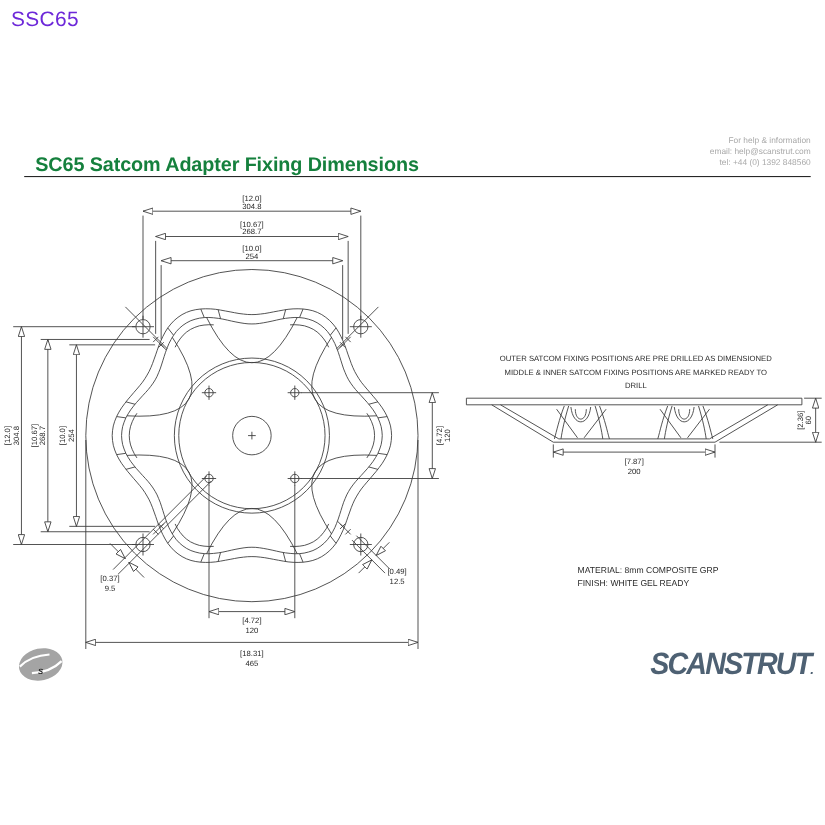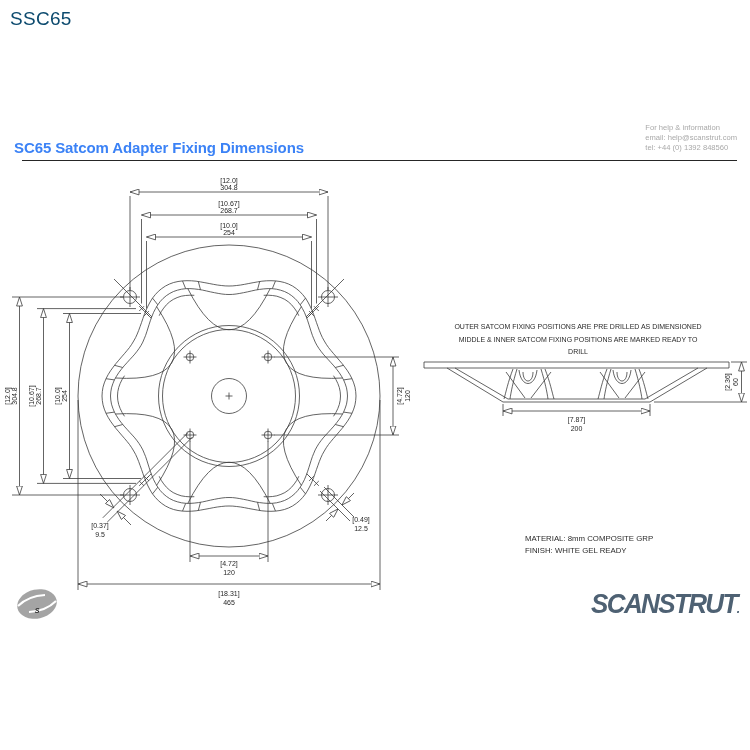--- a/index.html
+++ b/index.html
@@ -1,24 +1,24 @@
 <!DOCTYPE html>
 <html><head>
 <meta charset="utf-8">
 <style>
   html,body{margin:0;padding:0;}
   body{width:750px;height:750px;background:#fff;position:relative;overflow:hidden;
        font-family:"Liberation Sans",sans-serif;color:#222;}
   .abs{position:absolute;}
-  #doc-code{left:10px;top:8px;font-size:19px;color:#0c4a6e;letter-spacing:.3px;}
-  #page-title{left:14px;top:139px;font-size:15px;font-weight:600;color:#3b82f6;letter-spacing:-.1px;}
+  #doc-code{left:10px;top:8px;font-size:19px;color:#6d28d9;letter-spacing:.3px;}
+  #page-title{left:32px;top:139px;font-size:18px;font-weight:600;color:#15803d;letter-spacing:-.1px;}
   #rule{left:22px;top:160px;width:715px;height:0;border-top:1.7px solid #262626;}
-  #contact{right:13px;top:123px;font-size:7.6px;line-height:10px;color:#a9a9a9;}
+  #contact{right:13px;top:123px;text-align:right;font-size:7.6px;line-height:10px;color:#a9a9a9;}
   #notes{left:452px;top:321px;width:252px;text-align:center;font-size:7px;line-height:12.5px;color:#2a2a2a;}
-  #specs{left:525px;top:533px;font-size:7.8px;line-height:12px;color:#2a2a2a;}
+  #specs{left:525px;top:513px;font-size:7.8px;line-height:12px;color:#2a2a2a;}
   #wordmark{left:555px;top:588px;width:185px;text-align:right;font-size:28px;font-weight:bold;
             font-style:italic;color:#4e6173;letter-spacing:-1.8px;transform:scaleX(.93);
             transform-origin:100% 50%;white-space:nowrap;}
   #wordmark .dot{font-size:13px;letter-spacing:0;}
   #emblem{left:13px;top:584px;}
   svg text{font-family:"Liberation Sans",sans-serif;font-size:7px;fill:#262626;}
   .ln{fill:none;stroke:#3c3c3c;stroke-width:.8;}
   .dim{fill:none;stroke:#3c3c3c;stroke-width:.8;}
   #star-group path{fill:none;stroke:#3c3c3c;stroke-width:.8;}
 </style>

